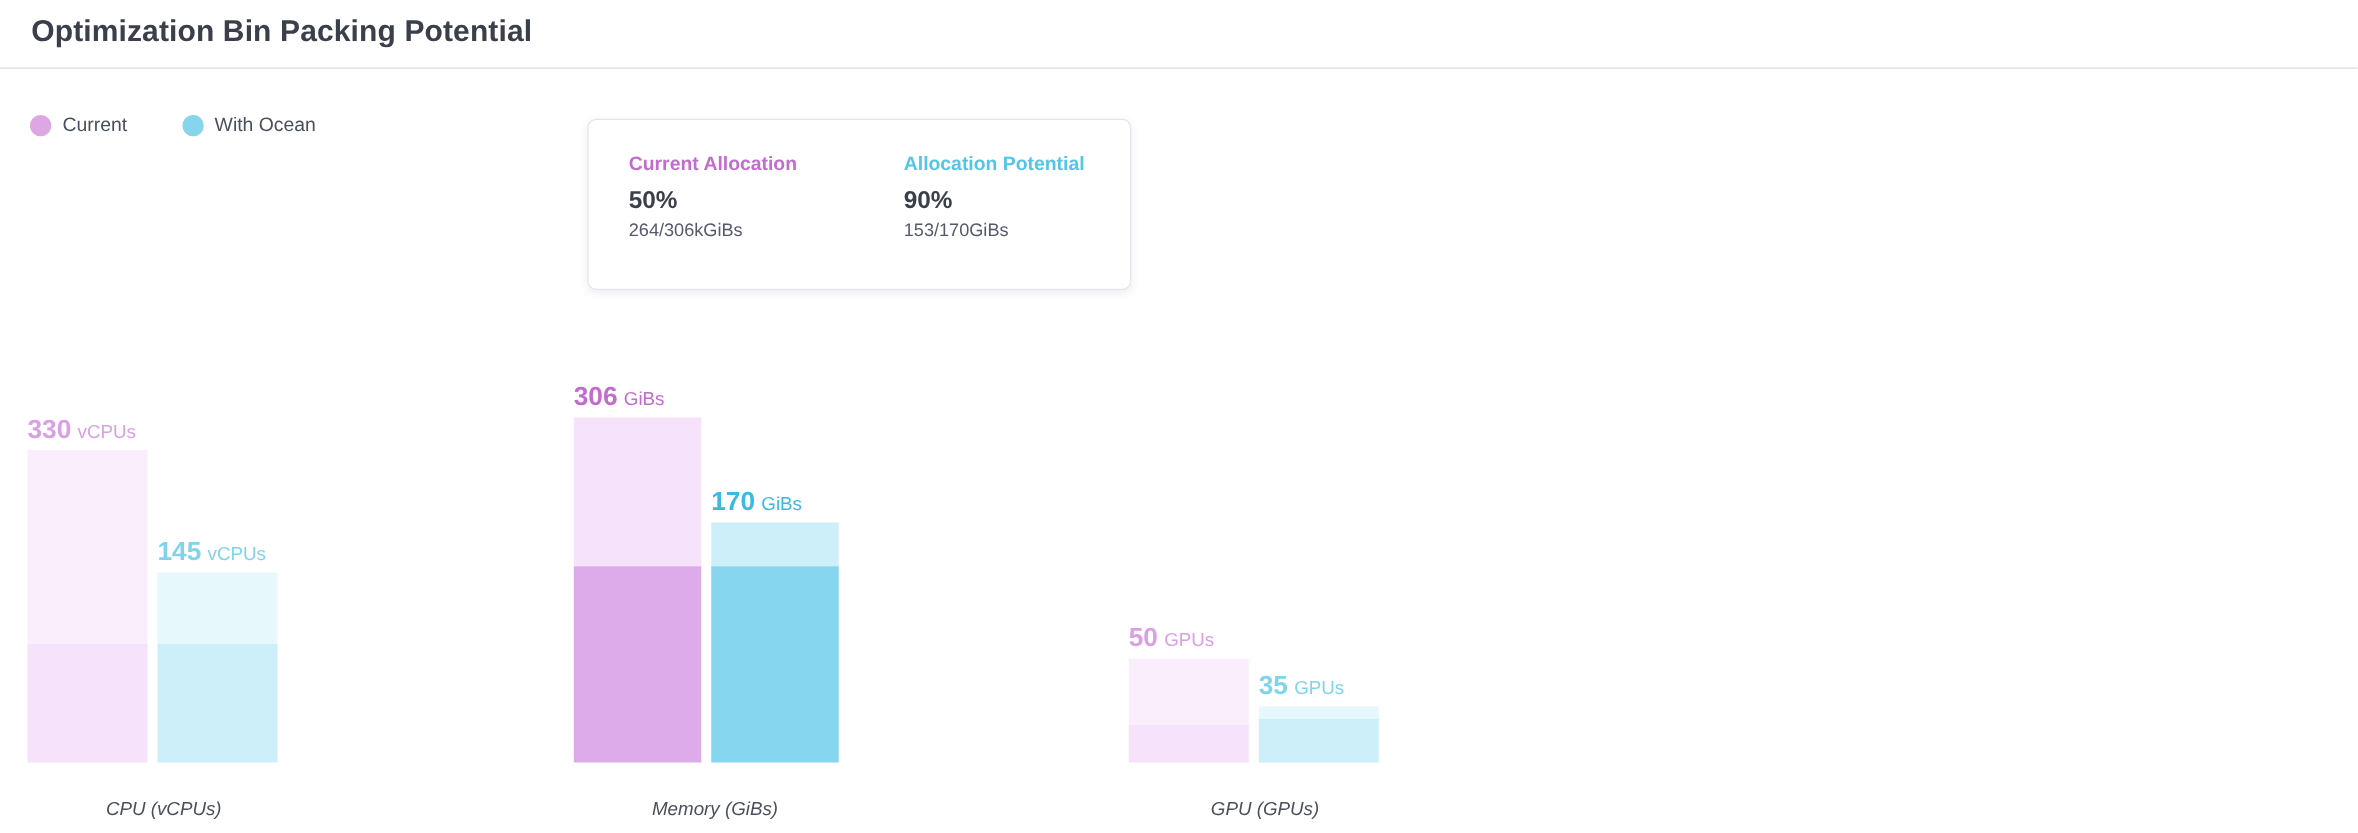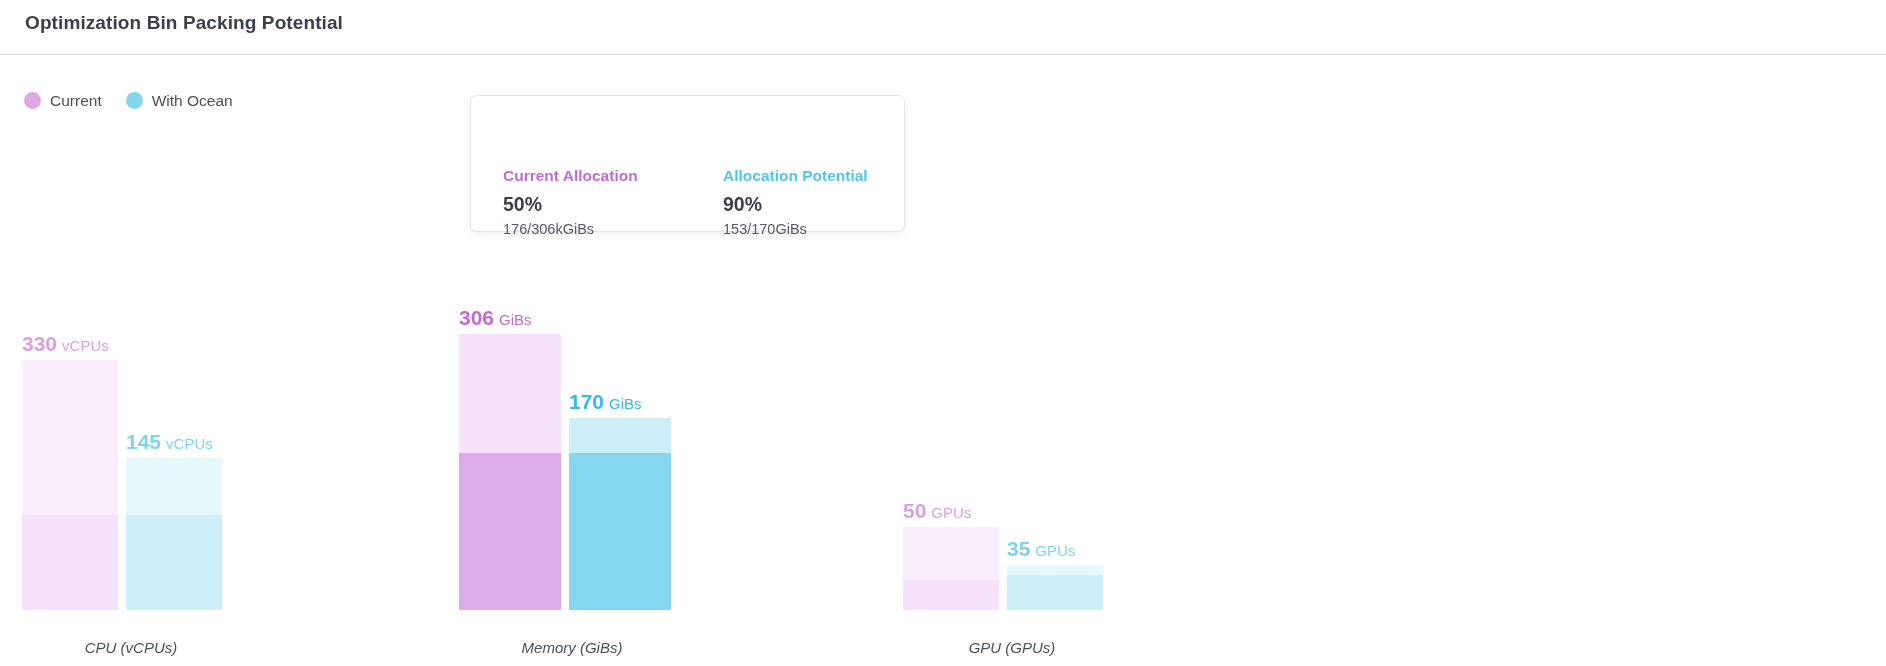--- a/index.html
+++ b/index.html
@@ -14,48 +14,48 @@
   .panel{position:absolute;inset:0;background:#fff;}
 
   
   .header{
     position:absolute;left:0;top:0;width:1886px;height:55px;
     box-sizing:border-box;
     border-bottom:1px solid #d8dce3;
   }
   .header-title{
     position:absolute;left:25px;top:12px;
-    font-size:19px;font-weight:bold;color:#3b3f4b;
+    font-size:24px;font-weight:bold;color:#3b3f4b;
     letter-spacing:.1px;white-space:nowrap;
   }
 
   
   .legend{
     position:absolute;left:24px;top:92px;
-    display:flex;align-items:center;gap:24px;
+    display:flex;align-items:center;gap:44px;
   }
   .legend-item{display:flex;align-items:center;gap:9px;}
   .legend-dot{width:17px;height:17px;border-radius:50%;display:block;}
   .legend-label{font-size:15.5px;color:#4a4f5c;line-height:1;}
 
   
   .tooltip{
     position:absolute;left:470px;top:95px;
     width:435px;height:137px;
     box-sizing:border-box;
     background:#fff;
     border:1px solid #e3e6ec;
     border-radius:7px;
     box-shadow:0 2px 7px rgba(60,70,90,.09);
   }
   .tooltip-cols{
     position:absolute;left:32px;top:27px;
     display:flex;gap:30px;
   }
-  .tt-col{width:190px;margin-top:44px;}
+  .tt-col{width:190px;}
   .tt-head{font-size:15.5px;font-weight:bold;line-height:1.1;white-space:nowrap;}
   .tt-head.cur{color:#c26cd0;}
   .tt-head.pot{color:#54c4e8;}
   .tt-value{font-size:19.5px;font-weight:bold;color:#3b3f4b;margin-top:10px;line-height:1.05;}
   .tt-sub{font-size:14.5px;color:#55596a;margin-top:7px;line-height:1.1;}
 
   
   .plot{position:absolute;left:0;top:56px;width:1886px;height:610px;}
   .group{position:absolute;bottom:0;height:610px;}
   .group-label{
@@ -101,21 +101,21 @@
       <span class="legend-dot" style="background:#86d5ed"></span>
       <span class="legend-label">With Ocean</span>
     </div>
   </div>
 
   <div class="tooltip">
     <div class="tooltip-cols">
       <div class="tt-col">
         <div class="tt-head cur">Current Allocation</div>
         <div class="tt-value">50%</div>
-        <div class="tt-sub">176/306kGiBs</div>
+        <div class="tt-sub">264/306kGiBs</div>
       </div>
       <div class="tt-col">
         <div class="tt-head pot">Allocation Potential</div>
         <div class="tt-value">90%</div>
         <div class="tt-sub">153/170GiBs</div>
       </div>
     </div>
   </div>
 
   <div class="plot">

